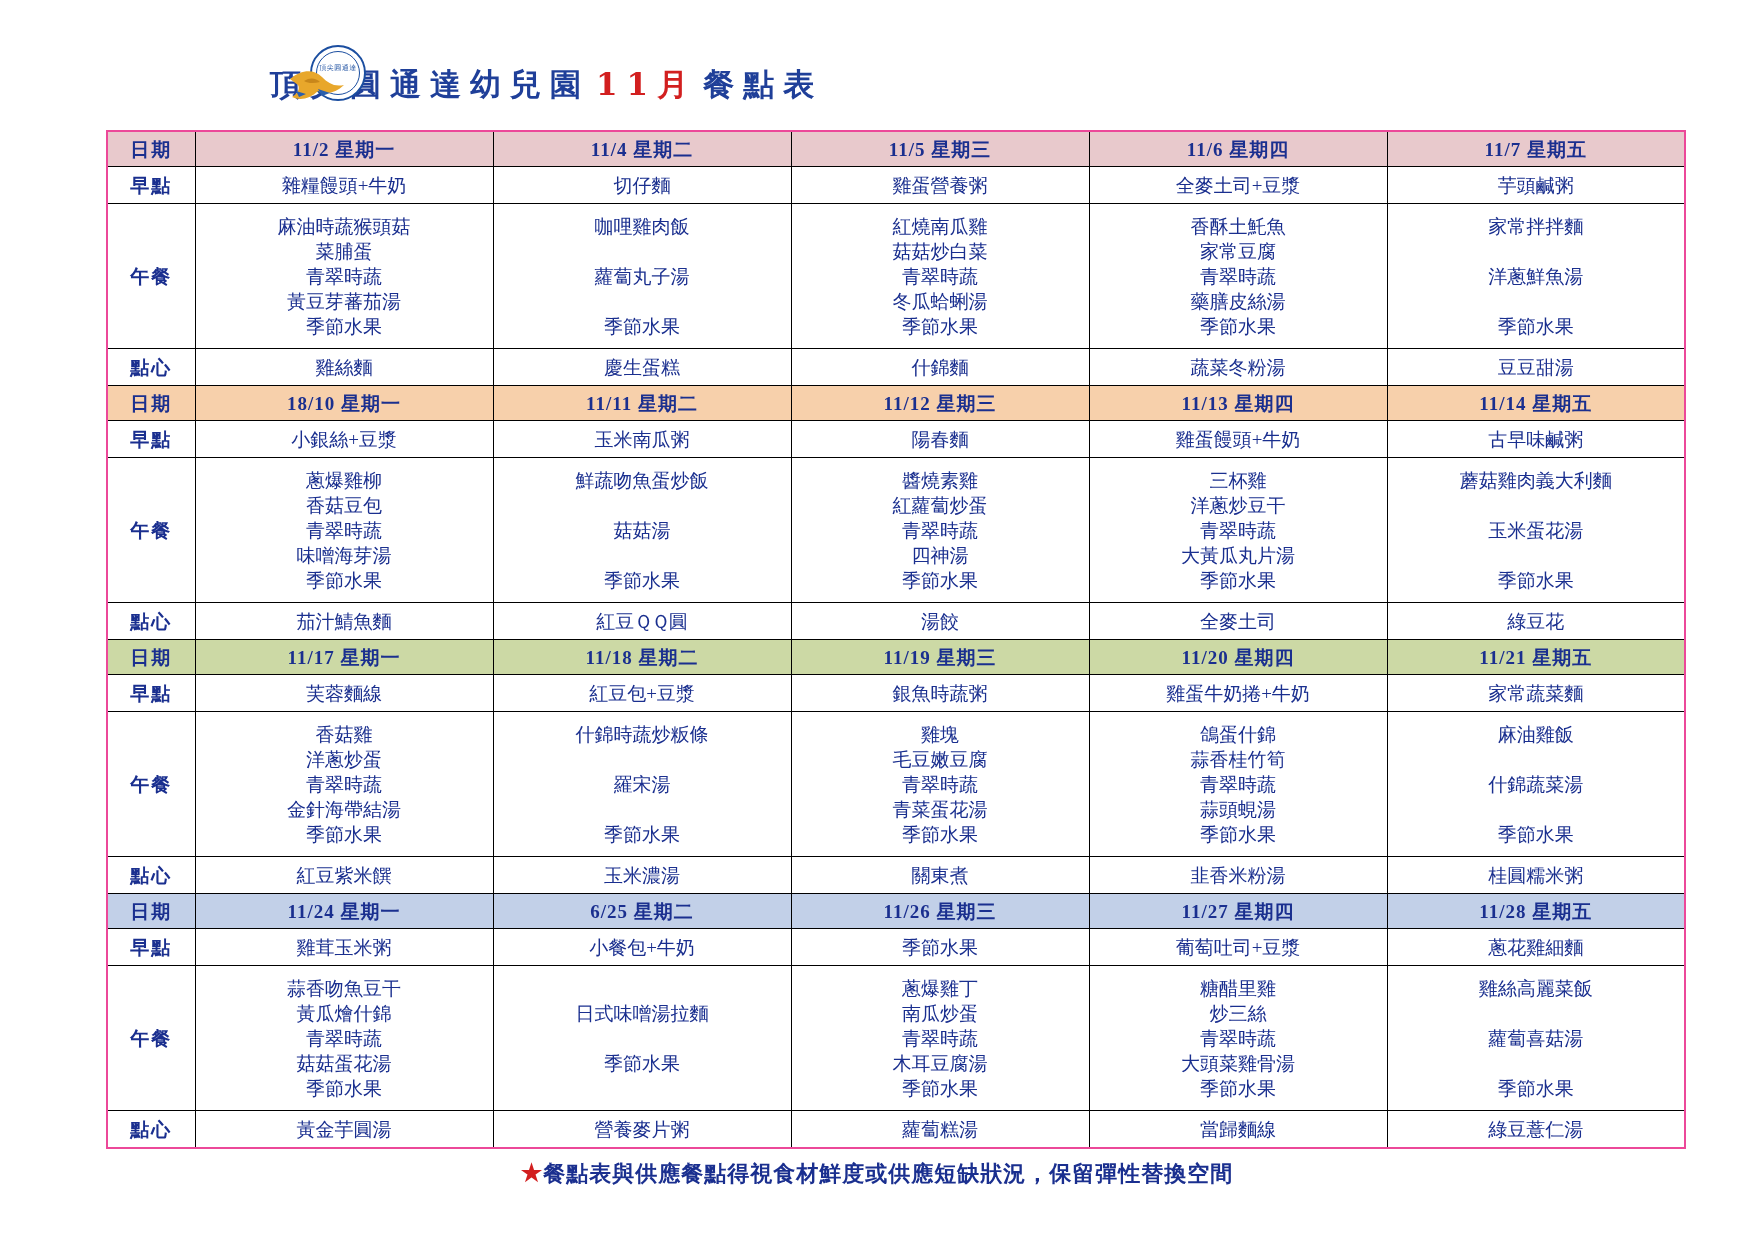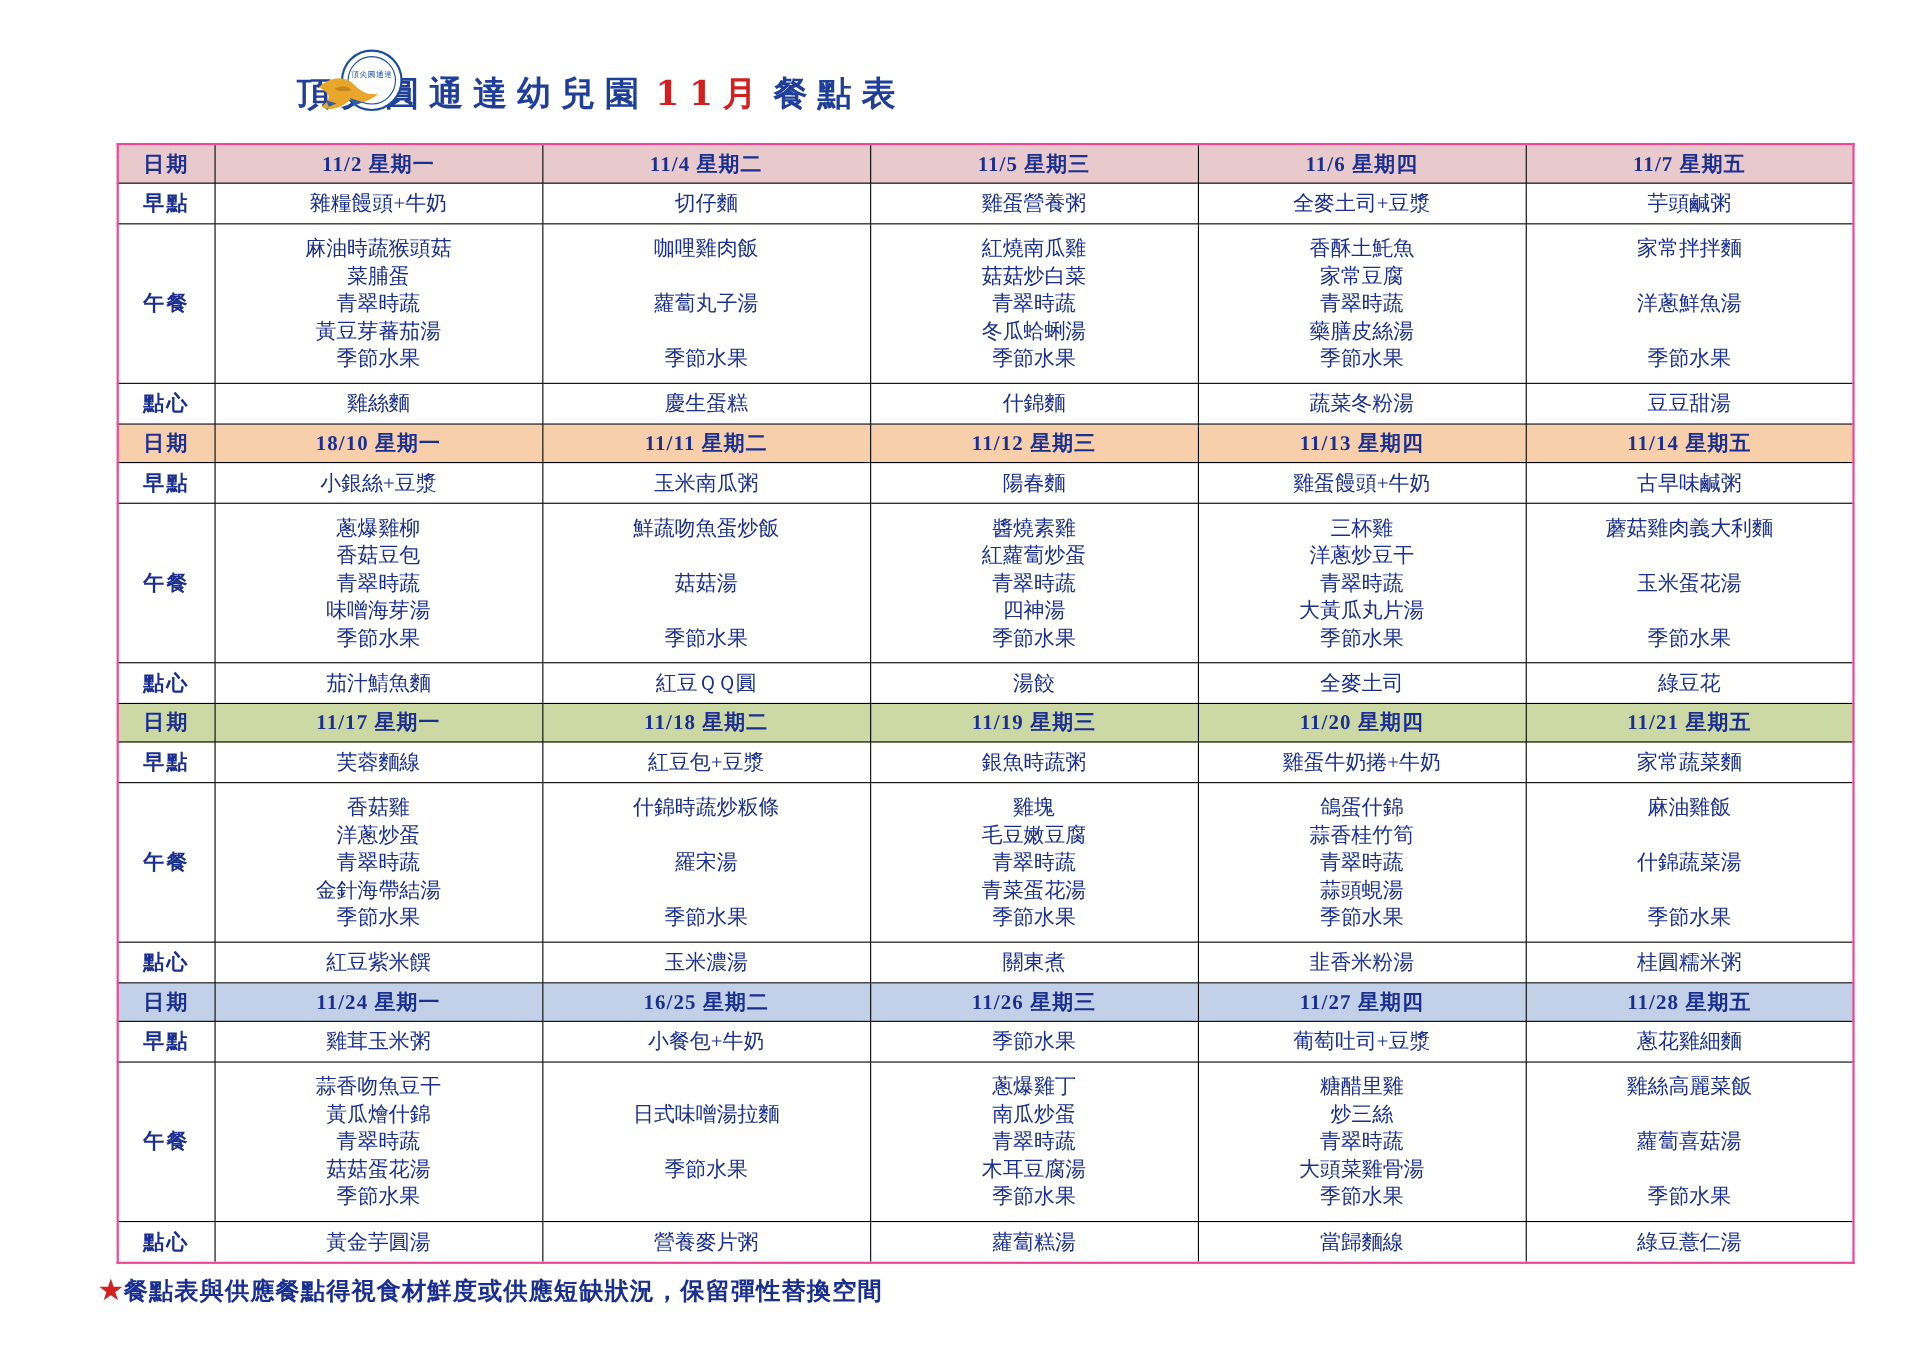--- a/index.html
+++ b/index.html
@@ -145,21 +145,21 @@
   tr.week-2 td { background: #f7d0ab; }
   tr.week-3 td { background: #ccd9a5; }
   tr.week-4 td { background: #c2d0e8; }
 
   tr.snack td, tr.breakfast td { height: 32px; }
   tr.lunch td { height: 140px; }
   tr.datehdr-row td { height: 30px; }
 
   .footer {
     margin-top: 10px;
-    text-align: left;
+    text-align: center;
     font-size: 22px;
     font-weight: bold;
     color: #1a2f8f;
     letter-spacing: 1px;
   }
   .footer .star { color: #d21f1f; font-size: 24px; }
 </style>
 </head>
 <body>
 
@@ -350,21 +350,21 @@
         <td>紅豆紫米饌</td>
         <td>玉米濃湯</td>
         <td>關東煮</td>
         <td>韭香米粉湯</td>
         <td>桂圓糯米粥</td>
       </tr>
 
       <tr class="week-4 datehdr-row">
         <td class="label">日期</td>
         <td class="datehdr">11/24 星期一</td>
-        <td class="datehdr">16/25 星期二</td>
+        <td class="datehdr">6/25 星期二</td>
         <td class="datehdr">11/26 星期三</td>
         <td class="datehdr">11/27 星期四</td>
         <td class="datehdr">11/28 星期五</td>
       </tr>
       <tr class="breakfast">
         <td class="label">早點</td>
         <td>雞茸玉米粥</td>
         <td>小餐包+牛奶</td>
         <td>季節水果</td>
         <td>葡萄吐司+豆漿</td>

